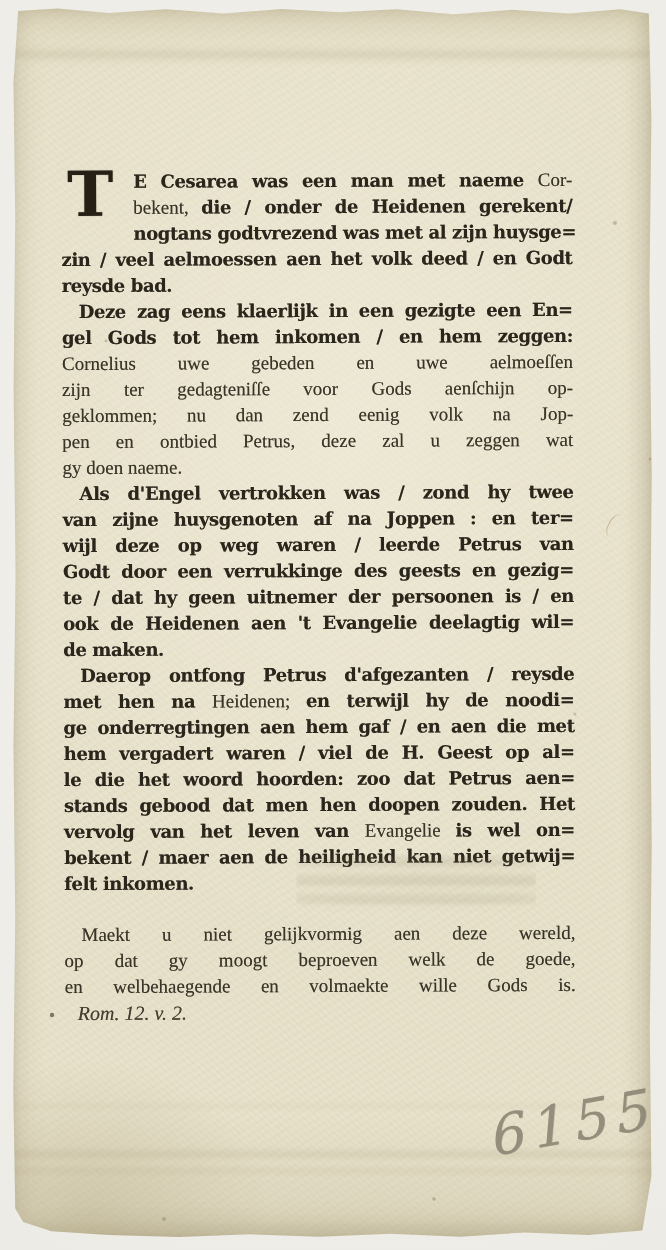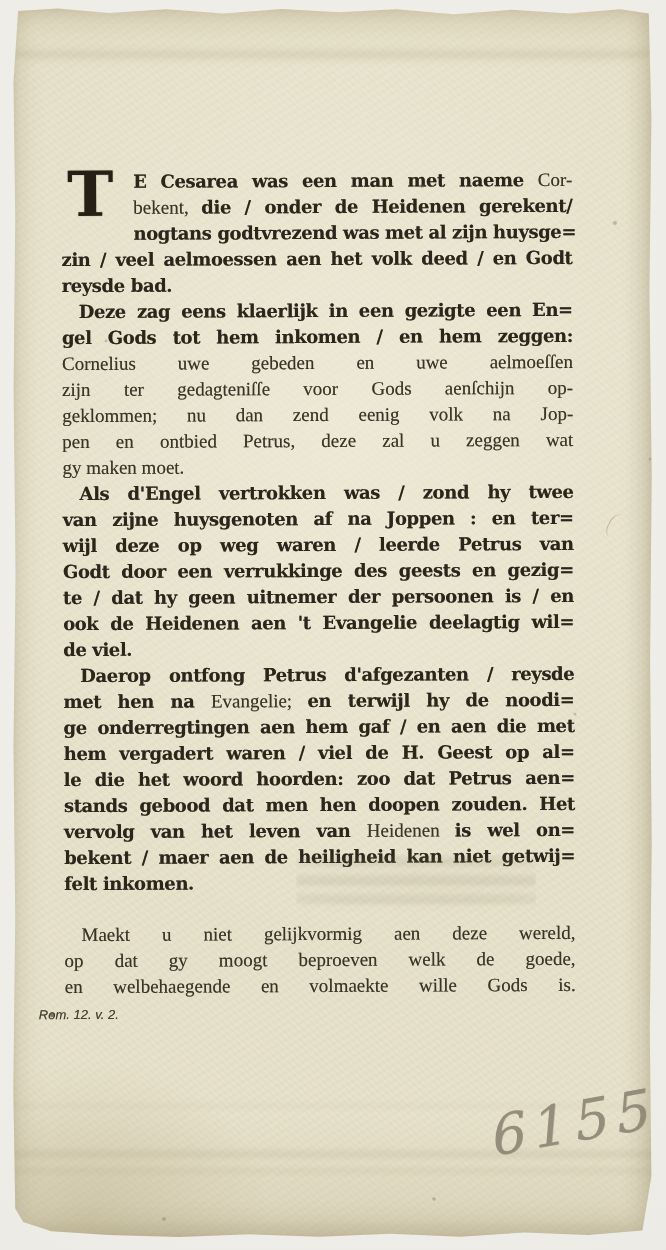--- a/index.html
+++ b/index.html
@@ -56,21 +56,21 @@
   .line{
     height:26px;line-height:26px;white-space:nowrap;
     text-align:justify;text-align-last:justify;
     text-shadow:0 0 .6px rgba(47,42,32,.55);
   }
   .line.last,.line.cite{text-align-last:left;}
   .line.indent{text-indent:17px;}
   .line.cite{margin-left:-26px;}
   .seg.bl{font-family:"DejaVu Serif",serif;font-weight:700;letter-spacing:-0.4px;color:#2b261c;}
   .seg.rm{font-family:"Liberation Serif",serif;font-weight:400;font-size:19px;color:#3a3428;}
-  .seg.it{font-family:Liberation Sans, sans-serif;font-style:italic;font-size:13px;color:#443e30;}
+  .seg.it{font-family:Liberation Serif, serif;font-style:italic;font-size:20px;color:#443e30;margin-left:39px;}
   .gap-before{margin-top:25px;}
   .dropcap{
     float:left;width:62px;height:50px;margin:3px 4px 0 6px;
     font-family:"DejaVu Serif",serif;font-weight:700;font-size:62px;line-height:46px;
     color:#261f15;text-shadow:0 0 1px rgba(38,31,21,.6);
   }
   
   .show-through{
     position:absolute;left:283px;top:846px;width:240px;height:58px;
     pointer-events:none;opacity:.55;filter:blur(1.6px);
@@ -128,39 +128,39 @@
         <div class="line"><span class="seg bl">zin / veel aelmoessen aen het volk deed / en Godt</span></div>
         <div class="line last"><span class="seg bl">reysde bad.</span></div>
       </div>
       <div class="para">
         <div class="line indent"><span class="seg bl">Deze zag eens klaerlijk in een gezigte een En=</span></div>
         <div class="line"><span class="seg bl">gel Gods tot hem inkomen / en hem zeggen:</span></div>
         <div class="line"><span class="seg rm">Cornelius uwe gebeden en uwe aelmoeſſen</span></div>
         <div class="line"><span class="seg rm">zijn ter gedagteniſſe voor Gods aenſchijn op-</span></div>
         <div class="line"><span class="seg rm">geklommen; nu dan zend eenig volk na Jop-</span></div>
         <div class="line"><span class="seg rm">pen en ontbied Petrus, deze zal u zeggen wat</span></div>
-        <div class="line last"><span class="seg rm">gy maken moet.</span></div>
+        <div class="line last"><span class="seg rm">gy doen naeme.</span></div>
       </div>
       <div class="para">
         <div class="line indent"><span class="seg bl">Als d'Engel vertrokken was / zond hy twee</span></div>
         <div class="line"><span class="seg bl">van zijne huysgenoten af na Joppen : en ter=</span></div>
         <div class="line"><span class="seg bl">wijl deze op weg waren / leerde Petrus van</span></div>
         <div class="line"><span class="seg bl">Godt door een verrukkinge des geests en gezig=</span></div>
         <div class="line"><span class="seg bl">te / dat hy geen uitnemer der persoonen is / en</span></div>
         <div class="line"><span class="seg bl">ook de Heidenen aen 't Evangelie deelagtig wil=</span></div>
-        <div class="line last"><span class="seg bl">de viel.</span></div>
+        <div class="line last"><span class="seg bl">de maken.</span></div>
       </div>
       <div class="para">
         <div class="line indent"><span class="seg bl">Daerop ontfong Petrus d'afgezanten / reysde</span></div>
-        <div class="line"><span class="seg bl">met hen na </span><span class="seg rm">Evangelie; </span><span class="seg bl">en terwijl hy de noodi=</span></div>
+        <div class="line"><span class="seg bl">met hen na </span><span class="seg rm">Heidenen; </span><span class="seg bl">en terwijl hy de noodi=</span></div>
         <div class="line"><span class="seg bl">ge onderregtingen aen hem gaf / en aen die met</span></div>
         <div class="line"><span class="seg bl">hem vergadert waren / viel de H. Geest op al=</span></div>
         <div class="line"><span class="seg bl">le die het woord hoorden: zoo dat Petrus aen=</span></div>
         <div class="line"><span class="seg bl">stands gebood dat men hen doopen zouden. Het</span></div>
-        <div class="line"><span class="seg bl">vervolg van het leven van </span><span class="seg rm">Heidenen </span><span class="seg bl">is wel on=</span></div>
+        <div class="line"><span class="seg bl">vervolg van het leven van </span><span class="seg rm">Evangelie </span><span class="seg bl">is wel on=</span></div>
         <div class="line"><span class="seg bl">bekent / maer aen de heiligheid kan niet getwij=</span></div>
         <div class="line last"><span class="seg bl">felt inkomen.</span></div>
       </div>
       <div class="para gap-before">
         <div class="line indent"><span class="seg rm">Maekt u niet gelijkvormig aen deze wereld,</span></div>
         <div class="line"><span class="seg rm">op dat gy moogt beproeven welk de goede,</span></div>
         <div class="line"><span class="seg rm">en welbehaegende en volmaekte wille Gods is.</span></div>
         <div class="line last cite"><span class="seg it">Rom. 12. v. 2.</span></div>
       </div>
     </div>

